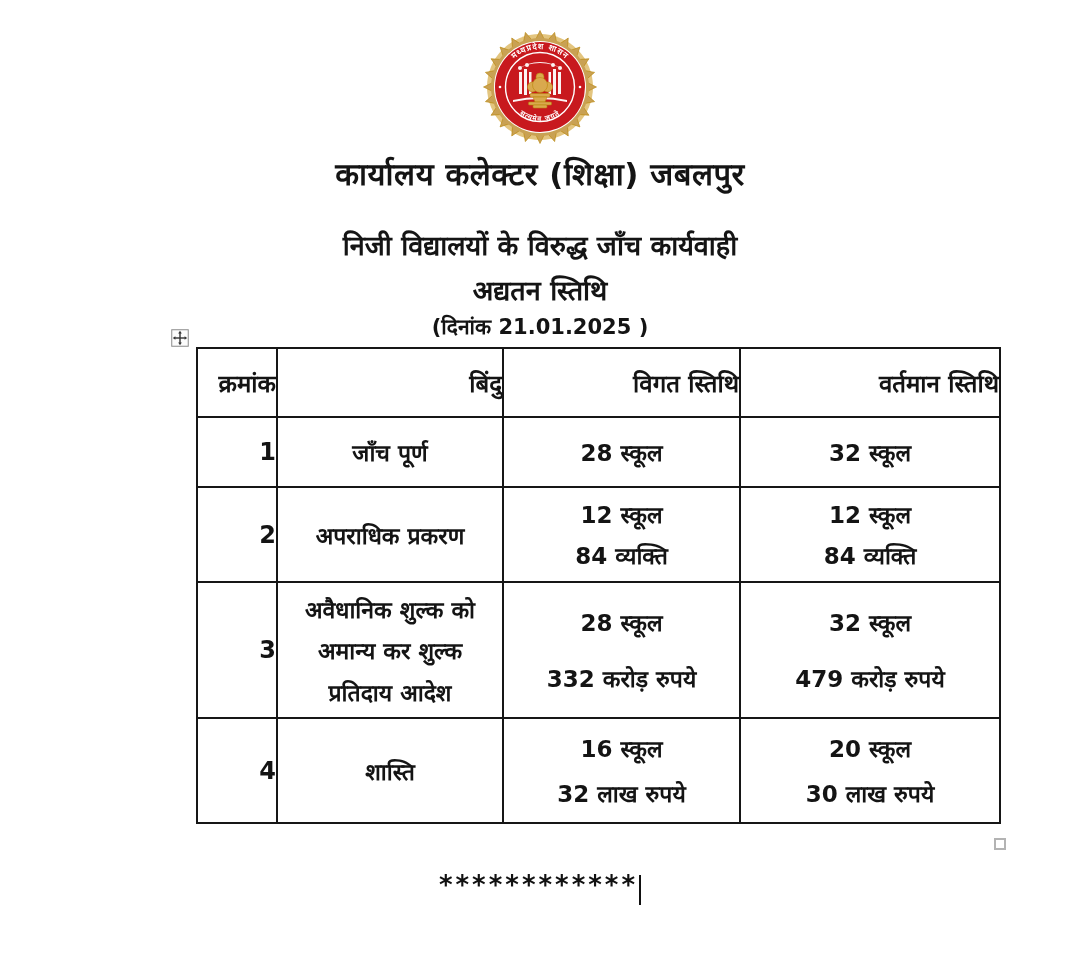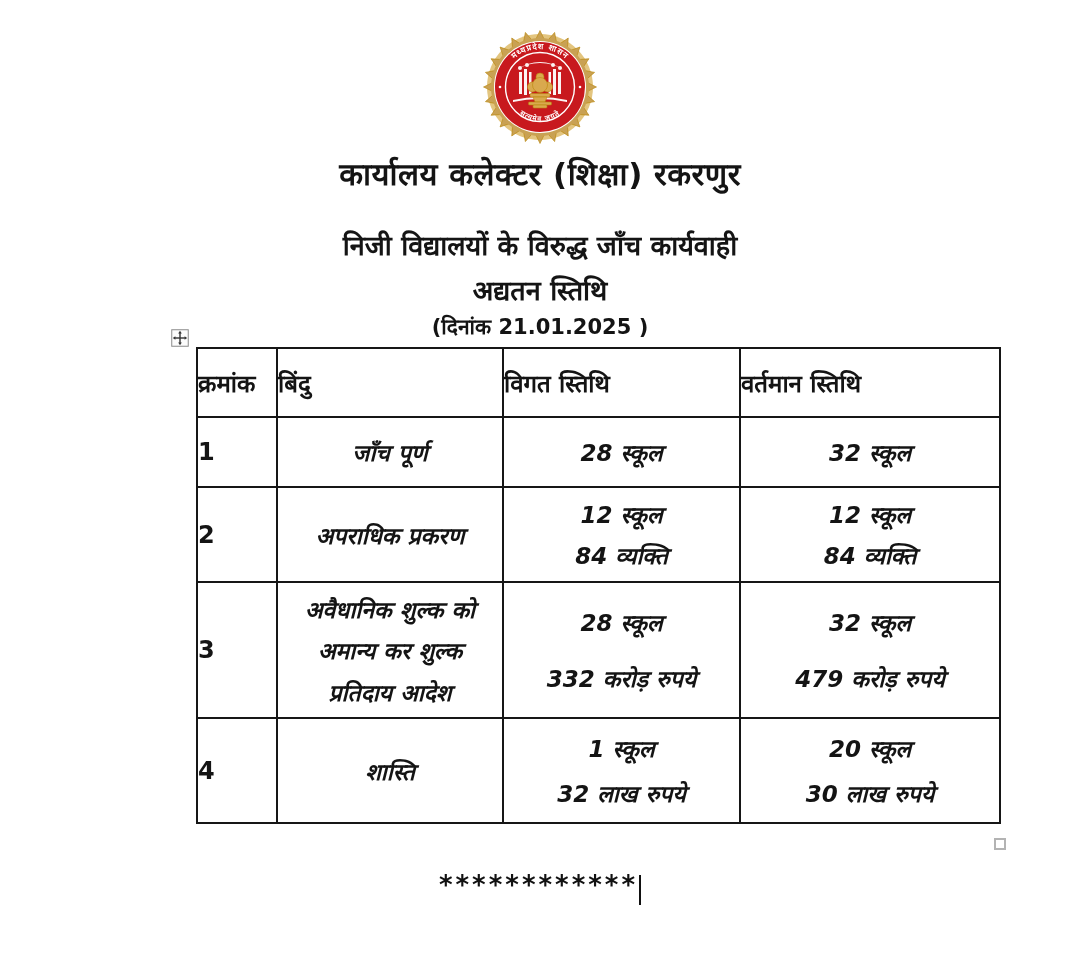--- a/index.html
+++ b/index.html
@@ -20,32 +20,32 @@
   .resize-handle {
     position:absolute; left:994px; top:838px; width:8px; height:8px;
     background:#ffffff; border:2px solid #b3b3b3;
   }
 
   table.status {
     position:absolute; left:196px; top:347px; width:803px;
     border-collapse:collapse; table-layout:fixed;
   }
   .status th, .status td {
-    border:2px solid #161616; padding:0; text-align:left;
+    border:2px solid #161616; padding:0; text-align:right;
     font-weight:bold; color:#141414;margin-top:48px;
   }
   .status th { height:67px; font-size:24px; }
   .status td { font-size:23px; }
   tr.r1 td { height:68px; }
   tr.r2 td { height:93px; }
   tr.r3 td { height:134px; }
   tr.r4 td { height:103px; }
   .lines {
     display:flex; flex-direction:column; justify-content:space-evenly;
-    align-items:center; height:100%;font-style:italic;
+    align-items:center; height:100%;
   }
   td.sno { font-size:24px; }
 
   .footer-line { position:absolute; top:870px; left:0; width:100%; text-align:center; }
   .asterisks { font-size:26px; font-weight:bold; letter-spacing:3px; color:#111; }
   .caret { display:inline-block; width:2px; height:30px; background:#111;
            vertical-align:middle; margin-left:1px; }
 </style>
 </head>
 <body>
@@ -121,21 +121,21 @@
         <circle cx="64.5" cy="57" r="5"></circle>
         <circle cx="57" cy="55" r="7.5"></circle>
         <rect x="47" y="63.5" width="20" height="3.5" rx="1"></rect>
         <path d="M50,67 L64,67 L62,72 L52,72 Z"></path>
         <rect x="45.5" y="72" width="23" height="3" rx="1"></rect>
         <rect x="50" y="75" width="14" height="3" rx="1"></rect>
       </g>
     </svg>
   </div>
 
-  <div class="center-text doc-title">कार्यालय कलेक्टर (शिक्षा) रकरणुर</div>
+  <div class="center-text doc-title">कार्यालय कलेक्टर (शिक्षा) जबलपुर</div>
   <div class="center-text doc-sub1">निजी विद्यालयों के विरुद्ध जाँच कार्यवाही</div>
   <div class="center-text doc-sub2">अद्यतन स्तिथि</div>
   <div class="center-text doc-date">(दिनांक 21.01.2025 )</div>
 
   <div class="move-handle">
     <svg viewBox="0 0 18 18" width="18" height="18">
       <rect x="0.75" y="0.75" width="16.5" height="16.5" fill="#fcfcfc" stroke="#8a8a8a" stroke-width="1"></rect>
       <line x1="9" y1="4" x2="9" y2="14" stroke="#333" stroke-width="1.4"></line>
       <line x1="4" y1="9" x2="14" y2="9" stroke="#333" stroke-width="1.4"></line>
       <polygon points="9,1.8 7.2,4.4 10.8,4.4" fill="#333"></polygon>
@@ -223,21 +223,21 @@
       </tr>
       <tr class="r4">
         <td class="sno">4</td>
         <td>
           <div class="lines">
               <span>शास्ति</span>
             </div>
         </td>
         <td>
           <div class="lines">
-            <span>1 स्कूल</span>
+            <span>16 स्कूल</span>
             <span>32 लाख रुपये</span>
           </div>
         </td>
         <td>
           <div class="lines">
             <span>20 स्कूल</span>
             <span>30 लाख रुपये</span>
           </div>
         </td>
       </tr>

